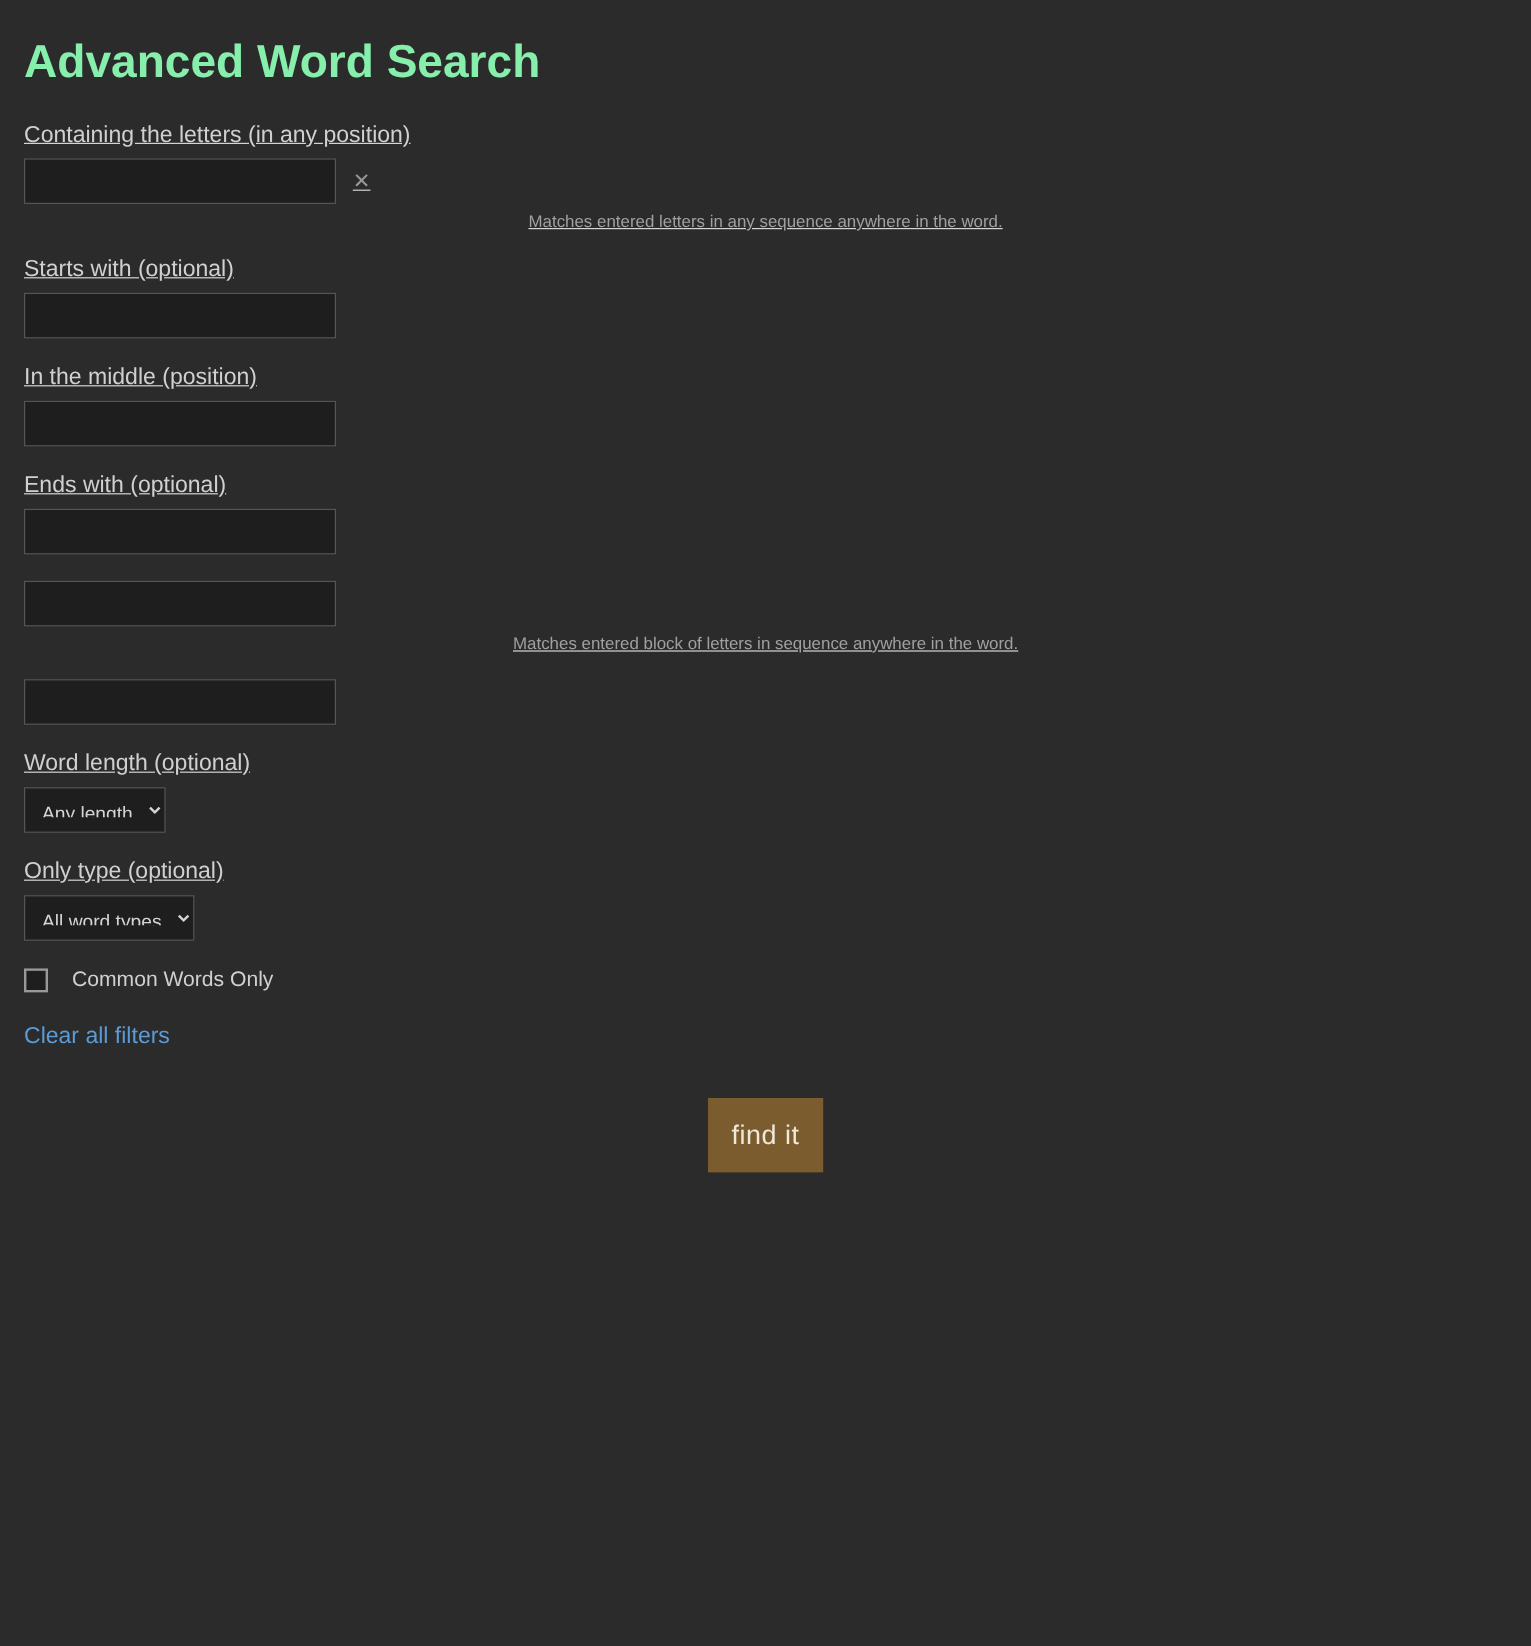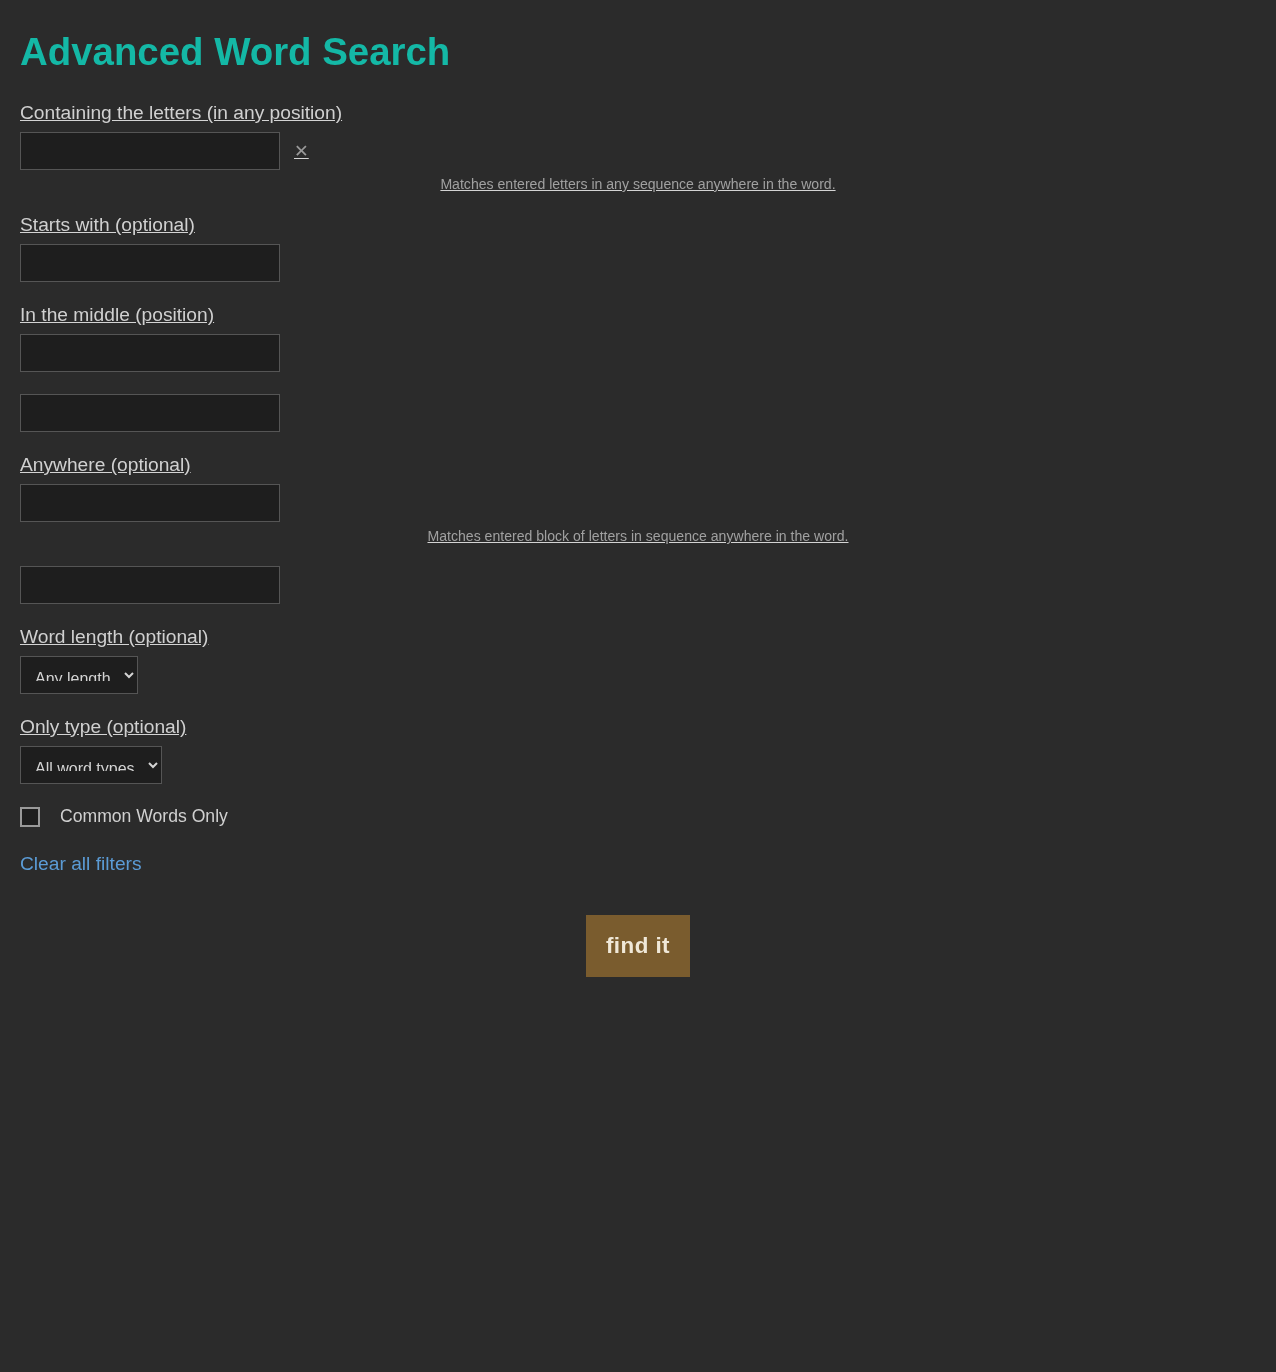--- a/index.html
+++ b/index.html
@@ -13,21 +13,21 @@
       color: #d4d4d4;
       font-family: Arial, sans-serif;
       width: 1276px;
       min-height: 1372px;
       padding: 30px 20px;
     }
 
     h1 {
       font-size: 2.4rem;
       font-weight: bold;
-      color: #14b8a6;
+      color: #86efac;
       margin-bottom: 28px;
     }
 
     .field-group {
       margin-bottom: 22px;
       text-decoration: underline;
     }
 
     .field-label {
       font-size: 1.2rem;
@@ -117,21 +117,21 @@
       margin-bottom: 40px;
     }
 
     .find-it-btn {
       display: block;
       margin: 0 auto;
       background-color: #7a5c2e;
       color: #f0e8d8;
       border: none;
       font-size: 1.4rem;
-      font-weight: bold;
+      font-weight: normal;
       padding: 18px 20px;
       cursor: pointer;
       letter-spacing: 0.02em;
     }
   </style>
 </head>
 <body>
 
 
 
@@ -155,26 +155,26 @@
 </div>
 
 
 <div class="field-group">
   <label class="field-label">In the middle (position)</label>
   <input type="text" value="" style="">
 </div>
 
 
 <div class="field-group">
-  <input type="text" value="" style="">
-</div>
-
-
-<div class="field-group">
-  <label class="field-label">Anywhere (optional)</label>
+  <label class="field-label">Ends with (optional)</label>
+  <input type="text" value="" style="">
+</div>
+
+
+<div class="field-group">
   <input type="text" value="" style="">
   <div class="field-hint">Matches entered block of letters in sequence anywhere in the word.</div>
 </div>
 
 
 <div class="field-group">
   <input type="text" value="" style="">
 </div>
 
 

